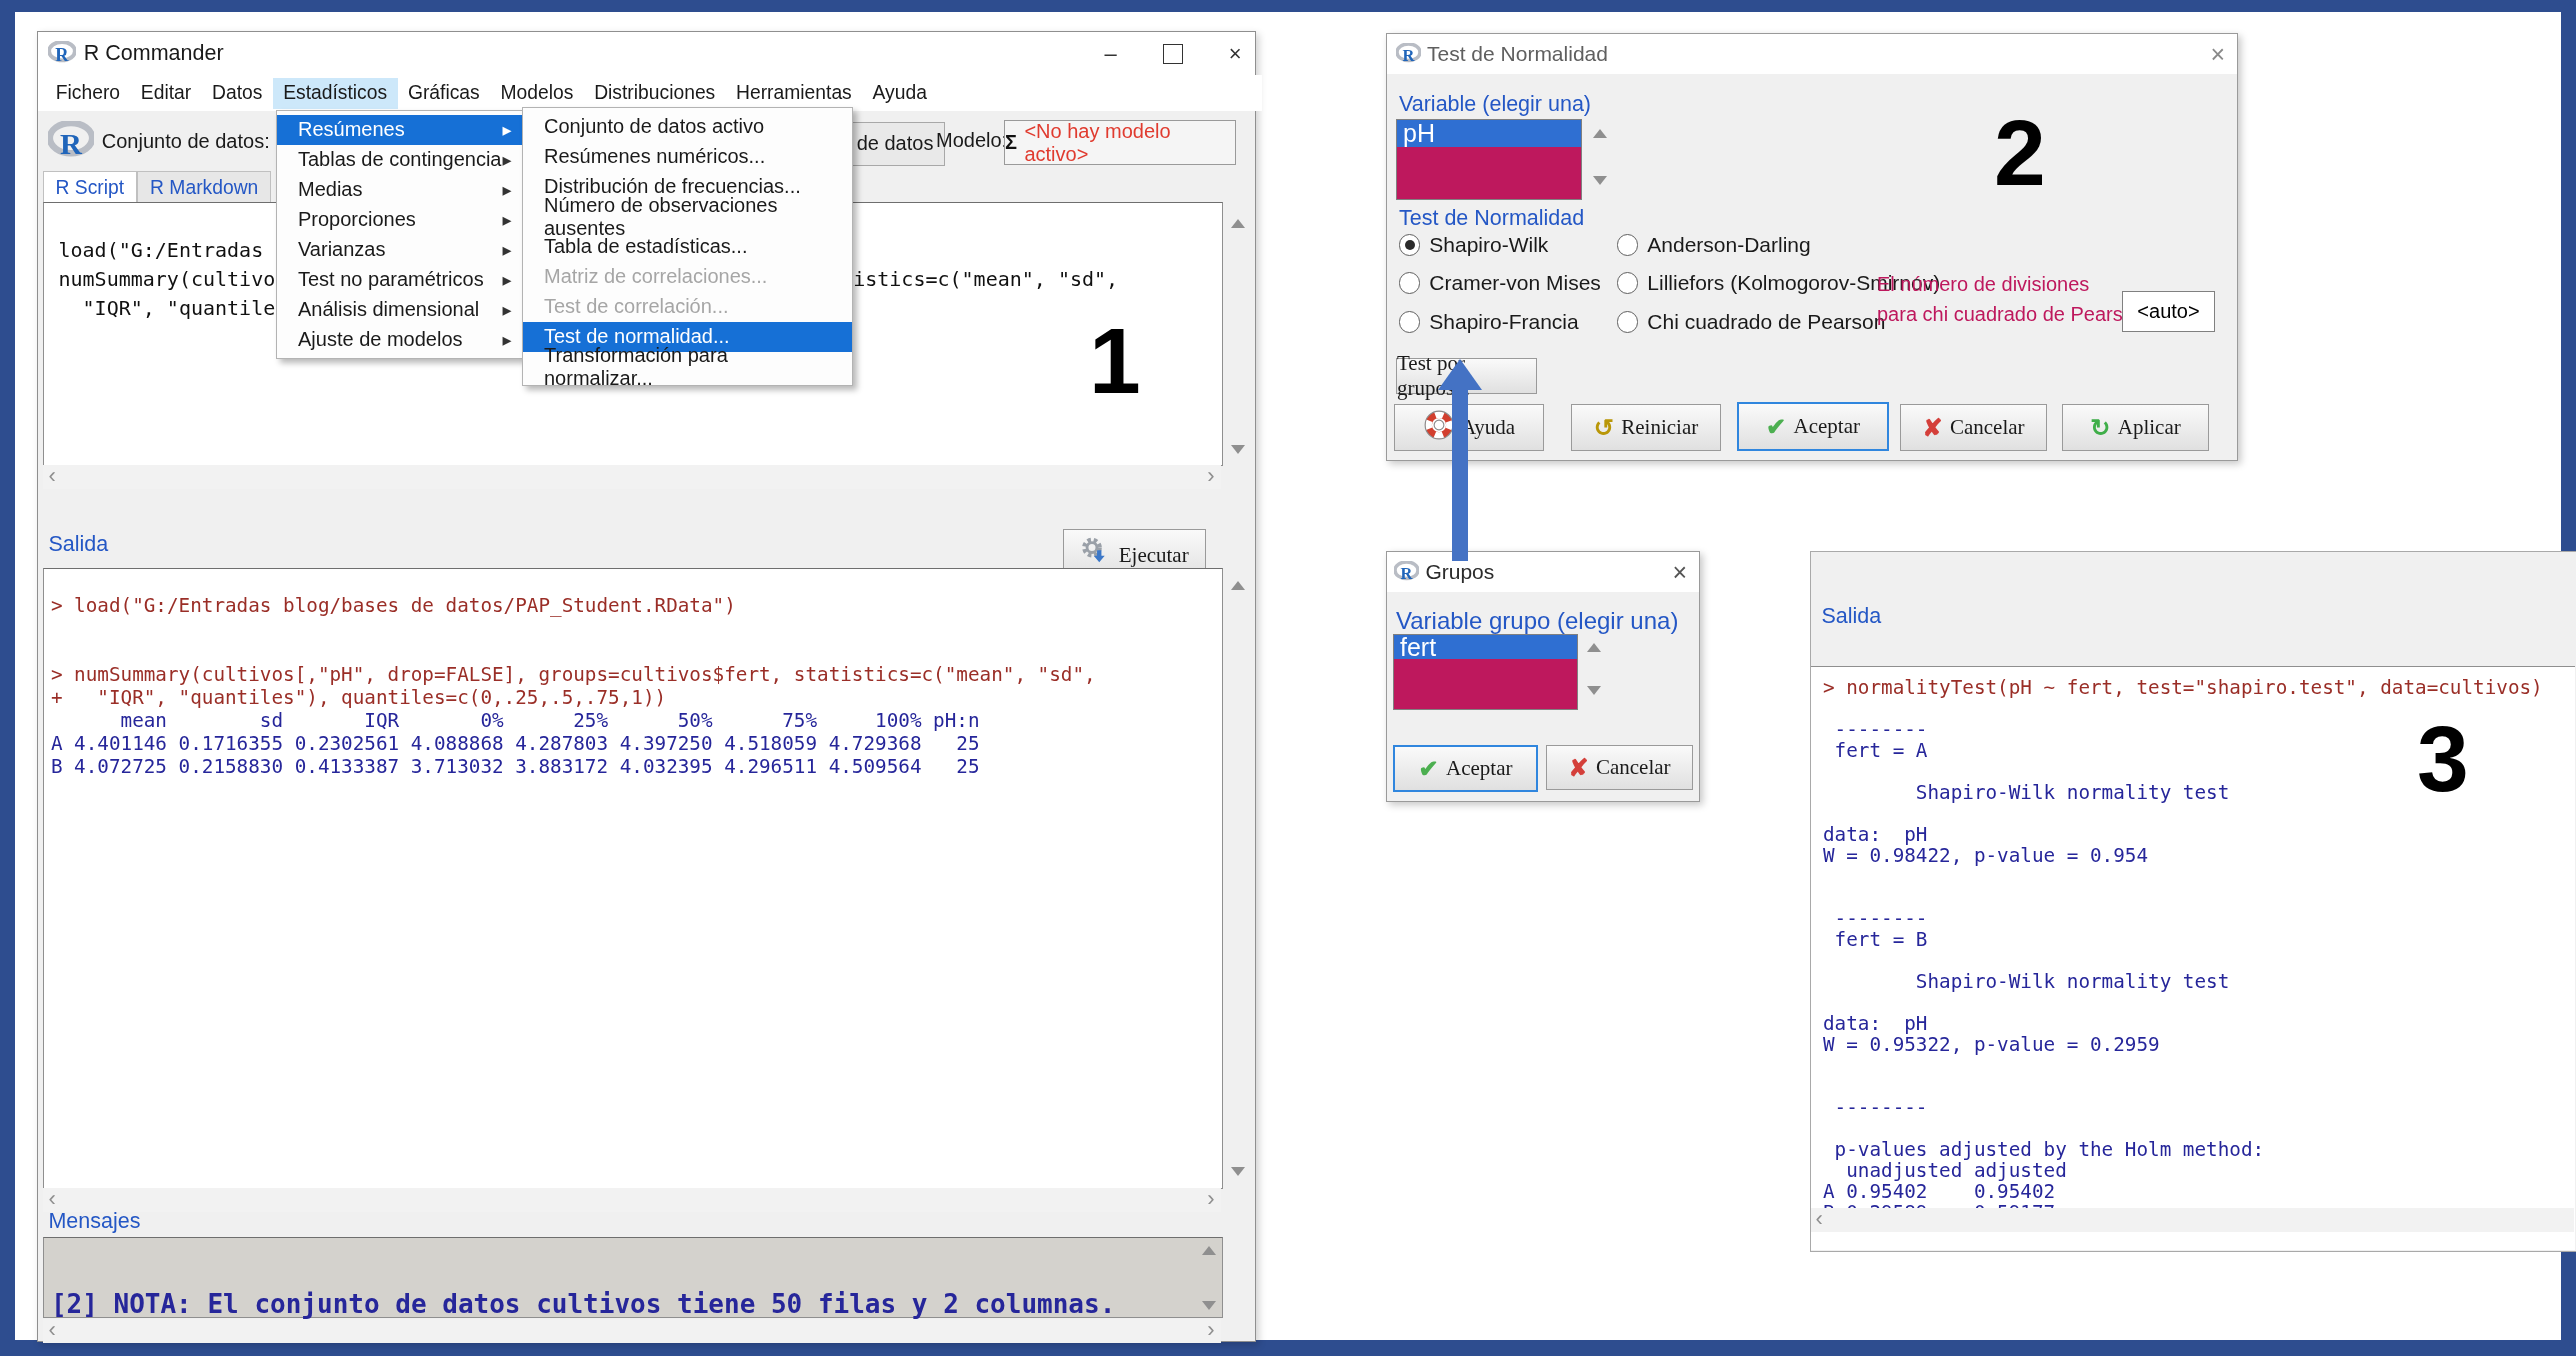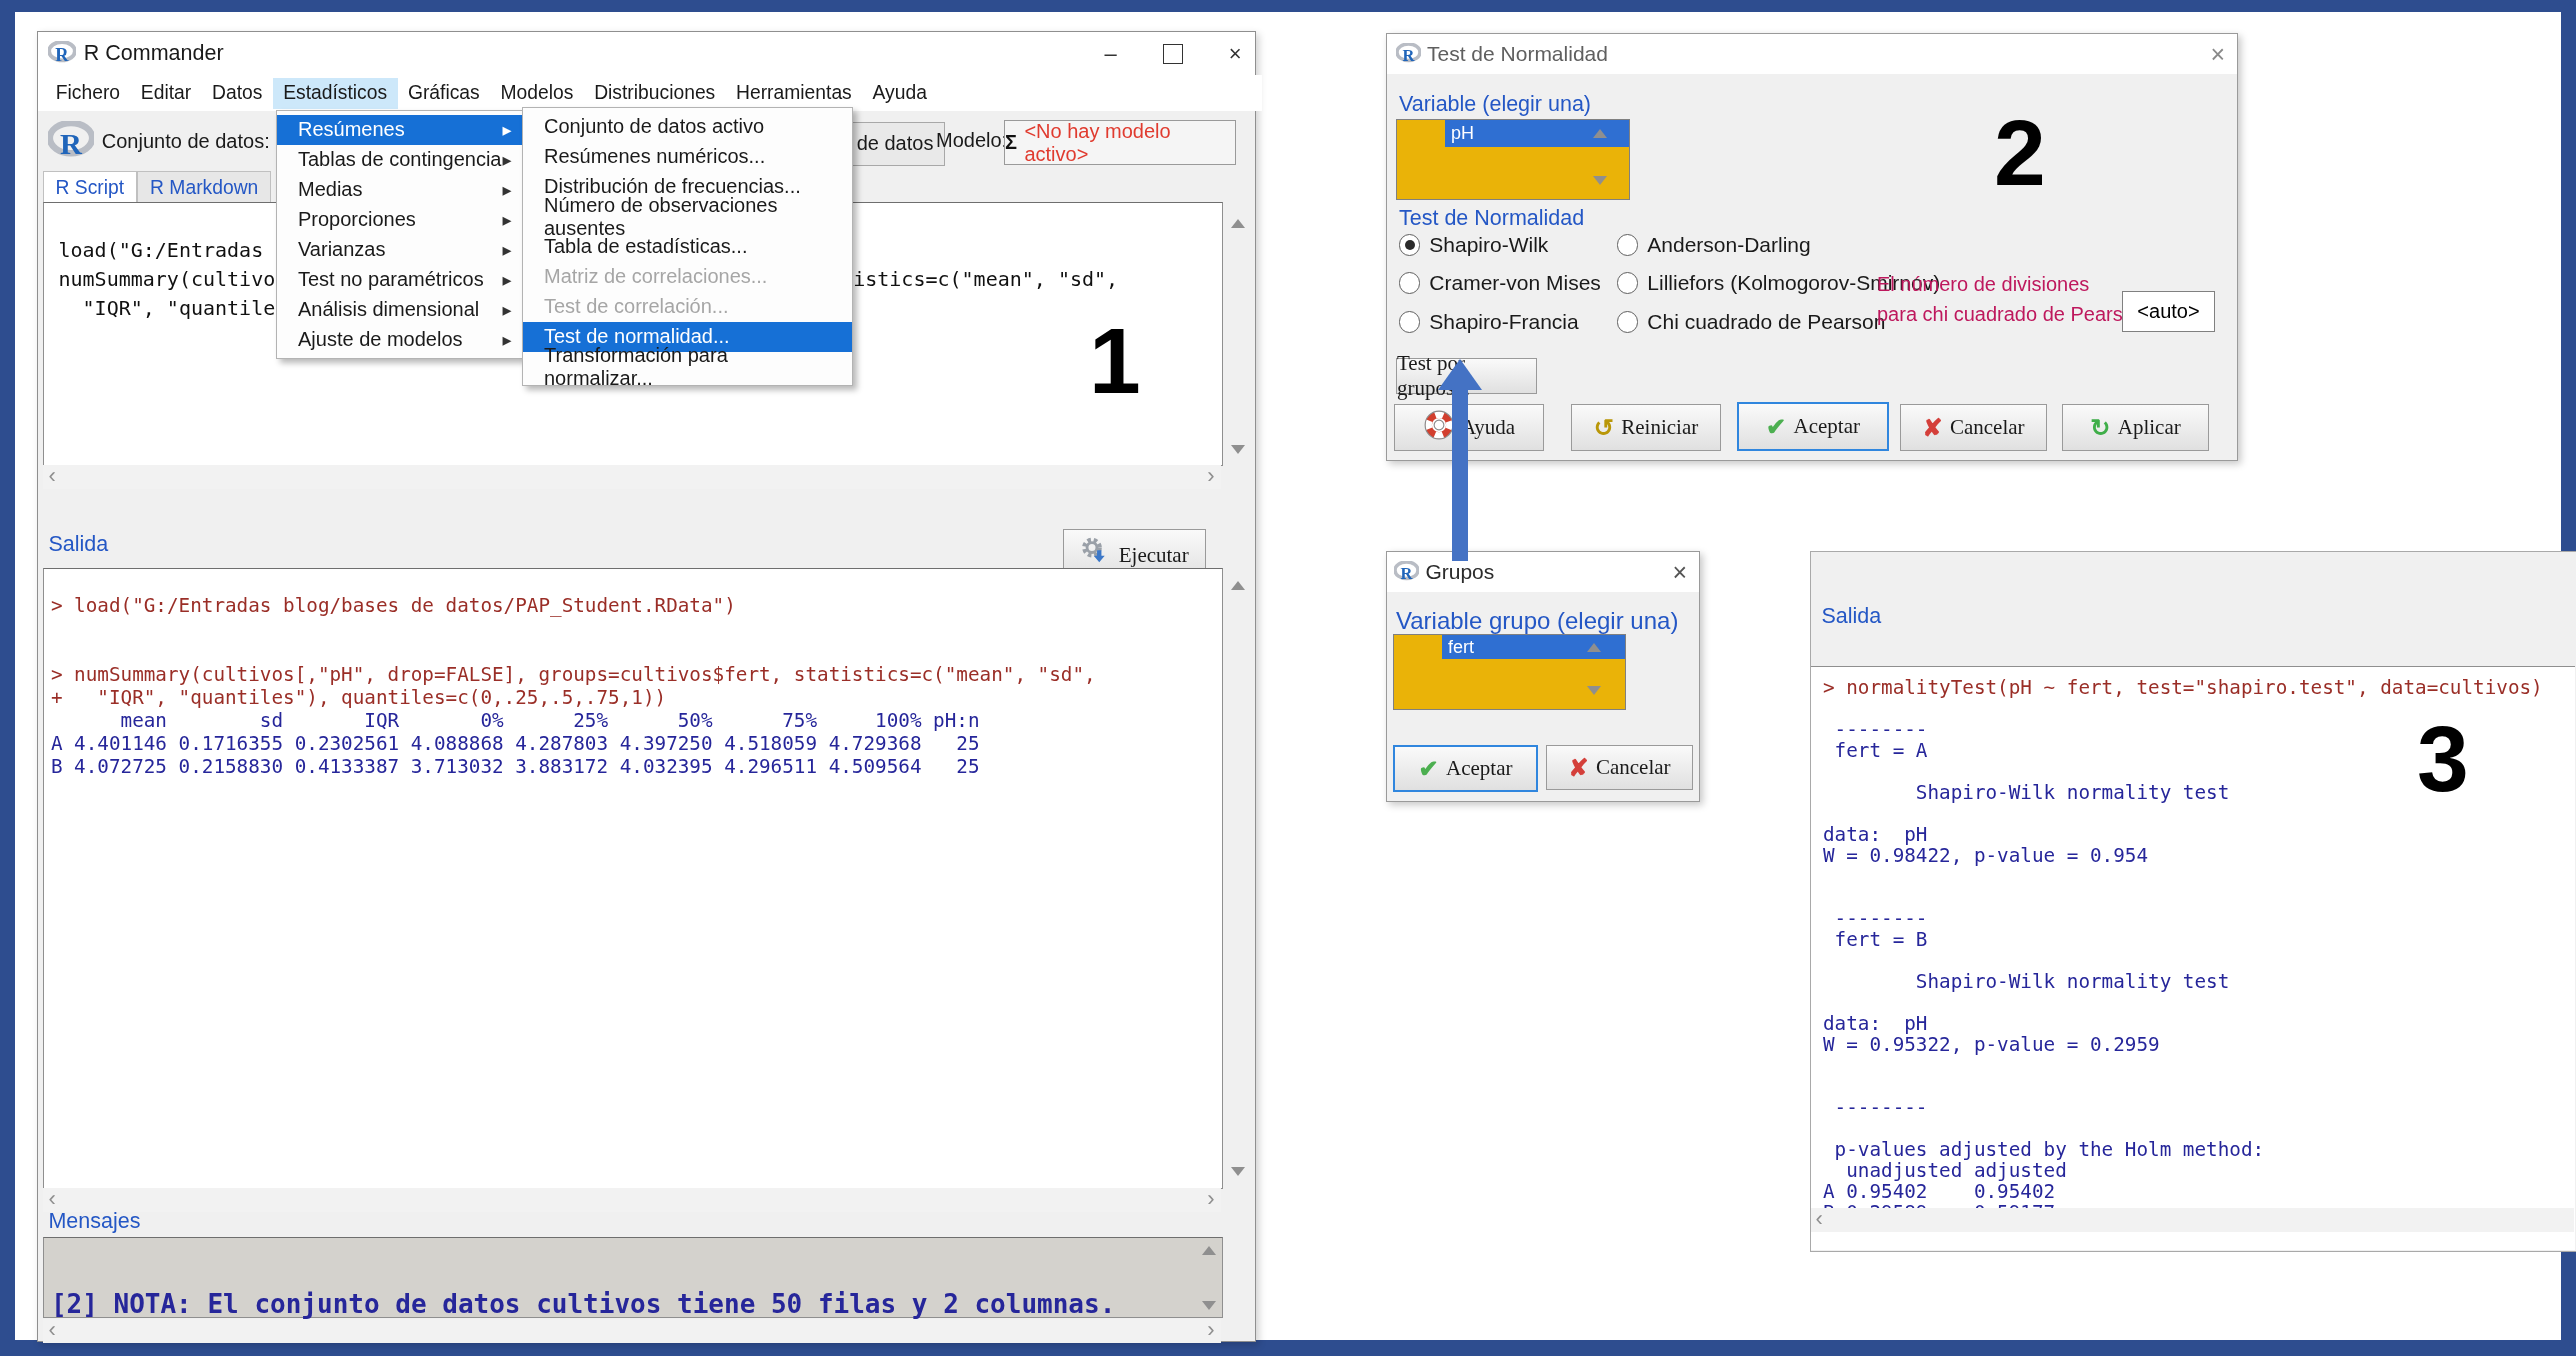--- a/index.html
+++ b/index.html
@@ -75,21 +75,21 @@
   .menu-item.selected .mi-arrow{color:#fff;}
   .menu-item.disabled{color:#a6a6a6;}
 
   
   .dialog{position:absolute;background:#f0f0f0;border:0.7px solid #9a9a9a;box-shadow:3px 3px 7.4px rgba(0,0,0,.22);z-index:30;}
   .dlg-title{position:absolute;left:0;top:0;width:100%;height:40px;background:#fff;display:flex;align-items:center;}
   .dlg-title .t{font-size:21px;color:#5f5f5f;margin-left:6px;}
   .dlg-close{position:absolute;right:12px;top:6px;font-size:25px;color:#8a8a8a;}
   .normality{left:1371px;top:21px;width:850px;height:426px;}
   .grupos{left:1371px;top:539px;width:312px;height:249px;}
-  .listbox{position:absolute;background:#eab308;border:0.7px solid #808080;font-size:18px;padding-left:48px;}
+  .listbox{position:absolute;background:#be185d;border:0.7px solid #808080;font-size:25px;}
   .listrow{height:27px;line-height:27px;padding-left:6px;background:#2f6fd2;color:#fff;}
   .radio{display:inline-block;width:19.3px;height:19.3px;border:1.5px solid #5f5f5f;border-radius:50%;
          background:#fff;position:relative;vertical-align:middle;}
   .radio.on::after{content:"";position:absolute;left:4.5px;top:4.5px;width:10.4px;height:10.4px;border-radius:50%;background:#2b2b2b;}
   .rlabel{font-size:21px;color:#1a1a1a;margin-left:9px;vertical-align:middle;}
   .note-txt{position:absolute;font-size:20px;color:#be185d;}
   .auto-input{position:absolute;left:735px;top:257px;width:91px;height:39px;background:#fff;border:0.7px solid #808080;
               display:flex;align-items:center;justify-content:center;font-size:20px;}
   .btn{border:0.7px solid #9a9a9a;background:linear-gradient(#fafafa,#e0e0e0);display:flex;align-items:center;
        justify-content:center;gap:7.4px;font-size:21px;color:#1a1a1a;position:absolute;

